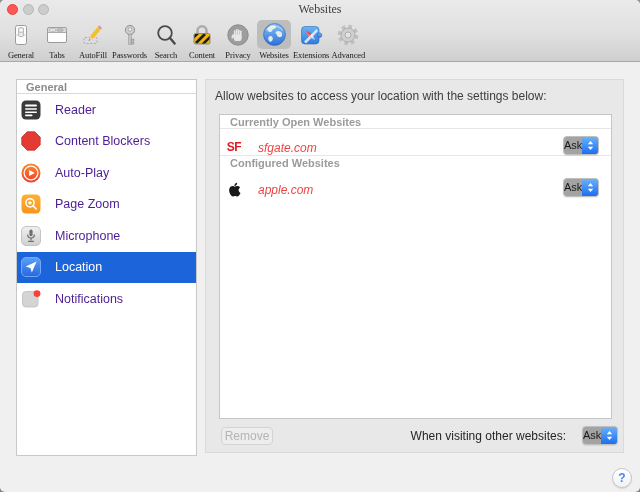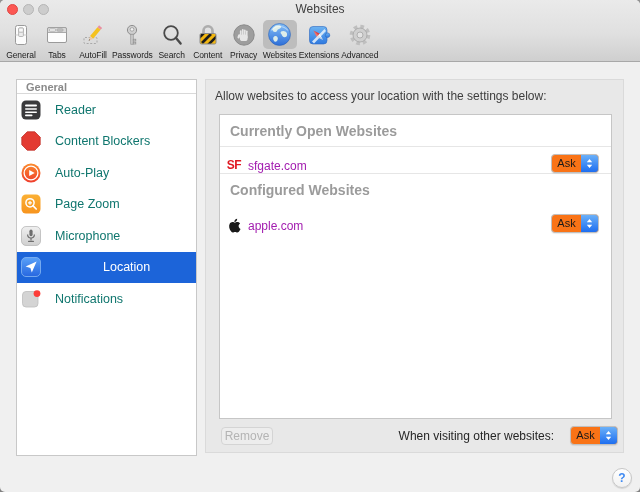--- a/index.html
+++ b/index.html
@@ -7,20 +7,21 @@
   body { font-family:"Liberation Sans", sans-serif; }
   .window {
     position:relative; width:640px; height:492px; background:#f0f0f0;
     border-radius:5px; overflow:hidden; box-shadow:0 10px 30px rgba(0,0,0,.4);
   }
   
   .chrome {
     position:absolute; top:0; left:0; width:640px; height:62px;
     background:linear-gradient(180deg,#eaeaea 0%,#e0e0e0 55%,#cfcfcf 100%);
     border-bottom:1px solid #a8a8a8;
+    font-family:Liberation Serif, serif;
   }
   .titlebar { position:relative; height:18px; }
   .win-title {
     position:absolute; top:2px; left:0; right:0; text-align:center;
     font-size:12px; color:#404040;
   }
   .traffic { position:absolute; top:3.5px; left:7px; display:flex; gap:4.5px; }
   .tl { width:11px; height:11px; border-radius:50%; }
   .tl.close { background:#fc5753; border:1px solid #df4744; }
   .tl.dim   { background:#cdcdcd; border:1px solid #b5b5b5; }
@@ -33,44 +34,44 @@
   .sidebar {
     position:absolute; left:16px; top:79px; width:181px; height:377px;
     background:#fff; border:1px solid #c8c8c8;
   }
   .sb-header {
     height:14px; line-height:14px; padding-left:9px; font-size:11px; font-weight:bold;
     color:#8a8a8a; border-bottom:1px solid #d9d9d9;
   }
   .sb-item { height:31.5px; display:flex; align-items:center; padding-left:4px; }
   .sb-item .sb-icon { width:20px; height:20px; flex:0 0 20px; }
-  .sb-item .sb-label { margin-left:14px; font-size:12.5px; color:#0f766e; }
-  .sb-item.selected { background:#1c64d9;gap:48px; }
+  .sb-item .sb-label { margin-left:14px; font-size:12.5px; color:#4c1d95; }
+  .sb-item.selected { background:#1c64d9; }
   .sb-item.selected .sb-label { color:#fff; }
   
   .main {
     position:absolute; left:205px; top:79px; width:419px; height:374px;
     background:#e8e8e8; border:1px solid #dadada;
   }
   .main-heading { padding:9px 0 0 9px; font-size:12px; color:#3d3d3d; }
   .site-table {
     position:absolute; left:13px; top:34px; right:11px; bottom:33px;
     background:#fff; border:1px solid #c6c6c6; overflow:hidden;
   }
-  .sec-header { height:32px; display:flex; align-items:center; padding-left:10px;
-    font-size:14px; font-weight:bold; color:#9b9b9b; }
+  .sec-header { height:14px; display:flex; align-items:center; padding-left:10px;
+    font-size:11px; font-weight:bold; color:#9b9b9b; }
   .sec-header.ruled { border-bottom:1px solid #e6e6e6; }
   .site-row { height:27px; display:flex; align-items:flex-end; padding:0 12px 0 6px; }
   .site-row.ruled { border-bottom:1px solid #e6e6e6; }
   .favicon { width:16px; height:16px; display:flex; align-items:center; justify-content:center; }
   .sf-text { font-size:12px; font-weight:bold; color:#e01a23; letter-spacing:-.5px; }
-  .site-name { margin-left:6px; font-size:12px; color:#a21caf; flex:1; }
+  .site-name { margin-left:16px; font-size:12px; color:#ef4444; flex:1;font-style:italic; }
   
   .popup {
-    display:flex; width:48px; height:19px; background:#f97316;
+    display:flex; width:36px; height:19px; background:#a3a3a3;
     border:1px solid #c0c0c0; border-radius:4px; overflow:hidden; cursor:default;
     box-shadow:0 .5px 1px rgba(0,0,0,.08);
   }
   .popup-label { flex:1; text-align:center; font-size:11px; color:#1a1a1a; line-height:17px; }
   .popup-cap {
     width:17px; background:linear-gradient(180deg,#6ab0f8,#1e6ef0);
     display:flex; align-items:center; justify-content:center;
   }
   
   .main-footer {

